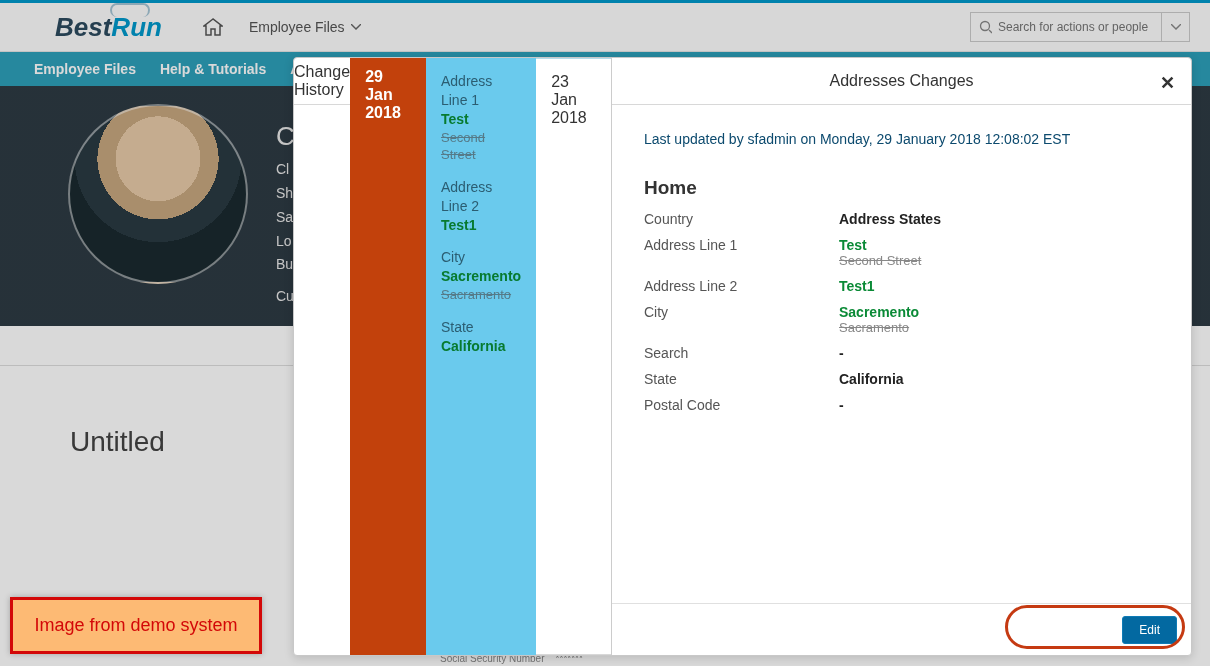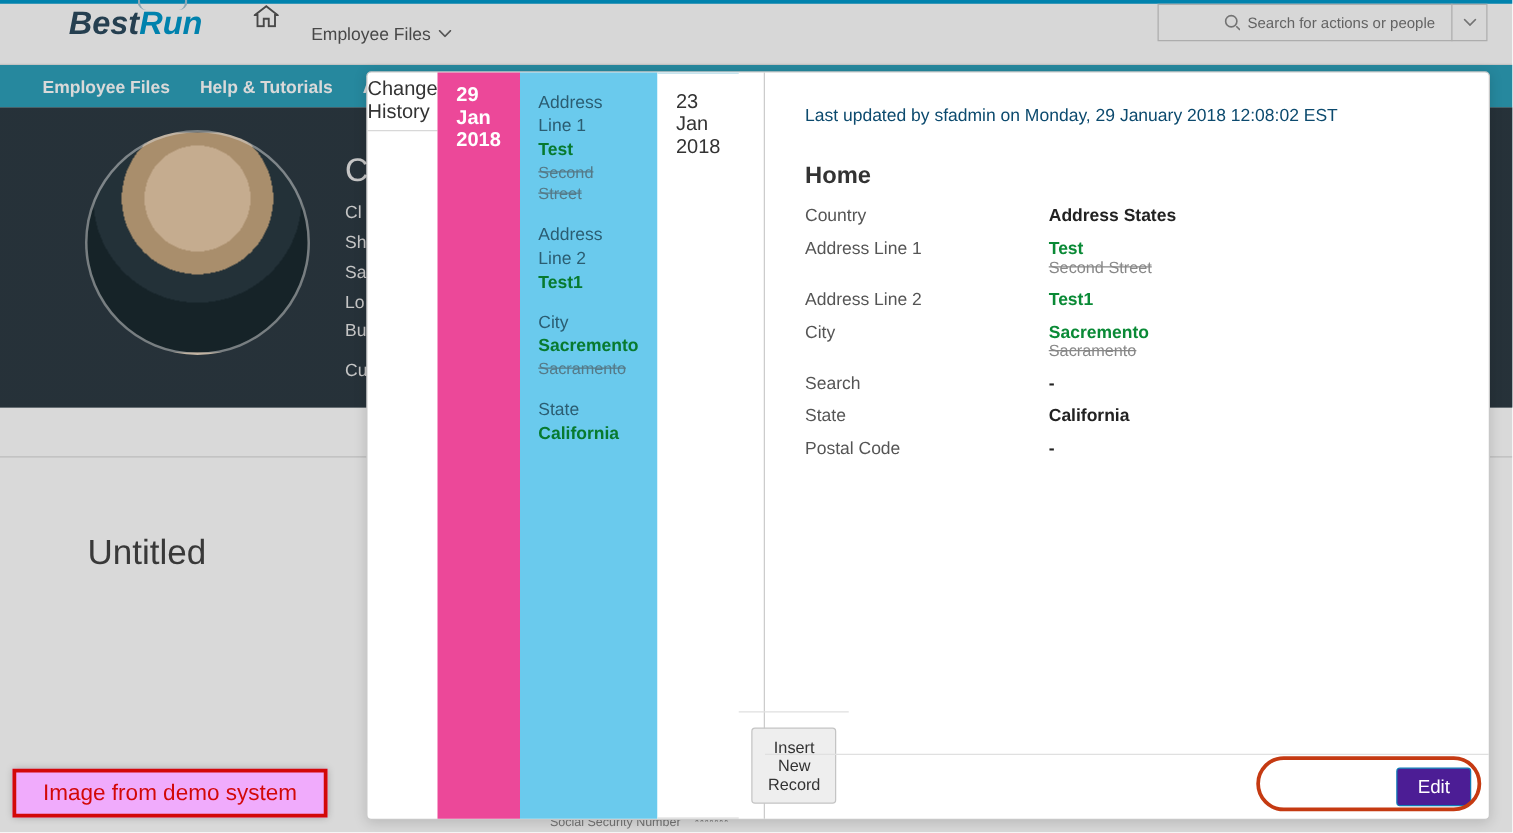--- a/index.html
+++ b/index.html
@@ -1,27 +1,27 @@
 <!DOCTYPE html>
 <html><head>
 <meta charset="utf-8">
 <style>
   * { box-sizing: border-box; margin: 0; padding: 0; }
   html, body { width: 1210px; height: 666px; font-family: Arial, Helvetica, sans-serif; overflow: hidden; background: #fff; }
   body { position: relative; }
 
   
-  .topbar { height: 52px; border-top: 3px solid #0099cc; display: flex; padding: 0 20px 0 55px; background: #fdfdfd; border-bottom: 1px solid #e5e5e5;}
+  .topbar { height: 52px; border-top: 3px solid #0099cc; display: flex; align-items: center; padding: 0 20px 0 55px; background: #fdfdfd; border-bottom: 1px solid #e5e5e5;}
   .logo { font-size: 26px; font-style: italic; font-weight: 700; color: #3c5a6e; margin-right: 40px; position: relative; }
   .logo .best { color: #2c4a5e; }
   .logo .run { color: #0099cc; }
   .logo .cloud { position: absolute; top: -9px; right: 12px; width: 40px; height: 14px; border: 2px solid #a5c5d5; border-radius: 10px; border-bottom: none;}
   .home-icon { width: 22px; height: 20px; margin-right: 25px; cursor: pointer; display:flex; align-items:center; justify-content:center;}
   .nav-dropdown { font-size: 14px; color: #555; cursor: pointer; display: flex; align-items: center; gap: 6px; }
-  .search-wrap { margin-left: auto; display: flex; align-items: center; border: 1px solid #ccc; height: 30px; padding-left: 44px; }
+  .search-wrap { margin-left: auto; display: flex; align-items: center; border: 1px solid #ccc; height: 30px; }
   .search-box { display: flex; align-items: center; padding: 0 8px; width: 190px; }
   .search-box input { border: none; outline: none; font-size: 12px; color: #666; flex: 1; background: transparent; }
   .search-chevron { width: 28px; height: 30px; border-left: 1px solid #ccc; display: flex; align-items: center; justify-content: center; cursor: pointer;}
 
   
   .secondarynav { height: 34px; background: #2da0ba; display: flex; align-items: center; gap: 24px; padding: 0 34px; color: #fff; font-size: 14px; font-weight: 600;}
   .secondarynav div { cursor: pointer; }
 
   
   .profile-header { height: 240px; background: linear-gradient(rgba(30,40,50,.6),rgba(30,40,50,.6)), #44565f; position: relative; color: #fff; padding: 18px 0 0 68px; display:flex;}
@@ -42,46 +42,46 @@
   .dim { position: absolute; inset: 0; background: rgba(0,0,0,.15); }
 
   
   .dialog { position: absolute; left: 293px; top: 57px; width: 899px; height: 599px; background: #fff; border: 1px solid #c8c8c8; border-radius: 4px; display: flex; flex-direction: column; box-shadow: 0 2px 10px rgba(0,0,0,.15);}
   .dialog-main { flex: 1; display: flex; min-height: 0;}
   .left-pane { width: 318px; border-right: 1px solid #ccc; display: flex; flex-direction: row; }
   .right-pane { flex: 1; position: relative; display: flex; flex-direction: column;}
   .pane-header { height: 47px; display: flex; align-items: center; justify-content: center; font-size: 16px; color: #333; border-bottom: 1px solid #d8d8d8;}
   .right-pane .pane-header { justify-content: center; position: relative;}
   .close-btn { position: absolute; right: 16px; top: 14px; cursor: pointer; font-size: 18px; color: #333; font-weight:700;}
-  .date-tab { padding: 10px 15px; font-size: 16px; font-weight: 700; color: #fff; background: #ec4899; cursor: pointer;}
+  .date-tab { padding: 10px 15px; font-size: 16px; font-weight: 700; color: #fff; background: #c2410c; cursor: pointer;}
   .changes-block { background: #6acaed; padding: 14px 15px 16px; font-size: 14px; line-height: 1.35;}
   .chg-item { margin-bottom: 14px; }
   .chg-item:last-child { margin-bottom: 0; }
   .chg-label { color: #2b5d72; }
   .chg-new { color: #077a2f; font-weight: 700; }
   .chg-old { color: #557a88; text-decoration: line-through; font-size: 13px;}
   .other-date { padding: 14px 15px; font-size: 16px; color: #333; border-top: 1px solid #b5dbe9; border-bottom: 1px solid #d8d8d8; cursor: pointer; background:#fff;}
   .left-footer { margin-top: auto; padding: 12px 10px; border-top: 1px solid #e0e0e0;}
   .insert-btn { padding: 7px 12px; font-size: 13px; color: #333; background: #eee; border: 1px solid #c4c4c4; border-radius: 3px; cursor: pointer;}
   .right-body { padding: 26px 32px 10px; font-size: 14px; color: #333; flex: 1;}
   .lastupdated { color: #0c4a6e; margin-bottom: 30px; }
   .effective { color: #666; font-size: 13px; margin-bottom: 12px; }
   .addr-type { font-size: 19px; font-weight: 700; margin-bottom: 12px; }
   .field-row { display: flex; margin-bottom: 10px; align-items: flex-start;}
   .field-label { width: 195px; color: #555; }
   .field-value { flex: 1; }
   .field-value .bold { font-weight: 700; color: #222; }
   .field-value .green { font-weight: 700; color: #0a8a36; }
   .field-value .strike { text-decoration: line-through; color: #888; font-size: 13px;}
   .right-footer { height: 52px; border-top: 1px solid #e0e0e0; display: flex; align-items: center; justify-content: flex-end; padding: 0 14px;}
-  .edit-btn { padding: 6px 16px; background: #4c1d95; color: #fff; border: 1px solid #0e7bb6; border-radius: 3px; font-size: 15px; cursor: pointer;}
+  .edit-btn { padding: 6px 16px; background: #0369a1; color: #fff; border: 1px solid #0e7bb6; border-radius: 3px; font-size: 12px; cursor: pointer;}
   .edit-highlight { position: absolute; right: 6px; bottom: 6px; width: 180px; height: 44px; border: 3px solid #c53a12; border-radius: 22px; pointer-events: none;}
 
   
-  .demo-badge { position: absolute; left: 10px; bottom: 12px; width: 252px; height: 39px; background: #f0abfc; border: 3px solid #d30808; display: flex; align-items: center; justify-content: center; color: #d30808; font-size: 18px; box-shadow: 0 0 6px rgba(0,0,0,.25);}
+  .demo-badge { position: absolute; left: 10px; bottom: 12px; width: 252px; height: 57px; background: #fdba74; border: 3px solid #d30808; display: flex; align-items: center; justify-content: center; color: #d30808; font-size: 18px; box-shadow: 0 0 6px rgba(0,0,0,.25);}
 
   svg { display: block; }
 </style>
 </head>
 <body>
 
 <div class="topbar">
   <div class="logo">
     <span class="cloud"></span>
     <span class="best">Best</span><span class="run">Run</span>
@@ -167,26 +167,27 @@
           <div class="chg-label">City</div>
           <div class="chg-new">Sacremento</div>
           <div class="chg-old">Sacramento</div>
         </div>
         <div class="chg-item">
           <div class="chg-label">State</div>
           <div class="chg-new">California</div>
         </div>
       </div>
       <div class="other-date">23 Jan 2018</div>
-      <div class="left-footer">
-        <button class="insert-btn">Insert New Record</button>
-      </div>
     </div>
 
     <div class="right-pane">
+      <div class="pane-header">
+        <span>Addresses Changes</span>
+        <span class="close-btn">✕</span>
+      </div>
       <div class="right-body">
         <div class="lastupdated">Last updated by sfadmin on Monday, 29 January 2018 12:08:02 EST</div>
         <div class="addr-type">Home</div>
 
         <div class="field-row">
           <div class="field-label">Country</div>
           <div class="field-value"><span class="bold">Address States</span></div>
         </div>
         <div class="field-row">
           <div class="field-label">Address Line 1</div>

